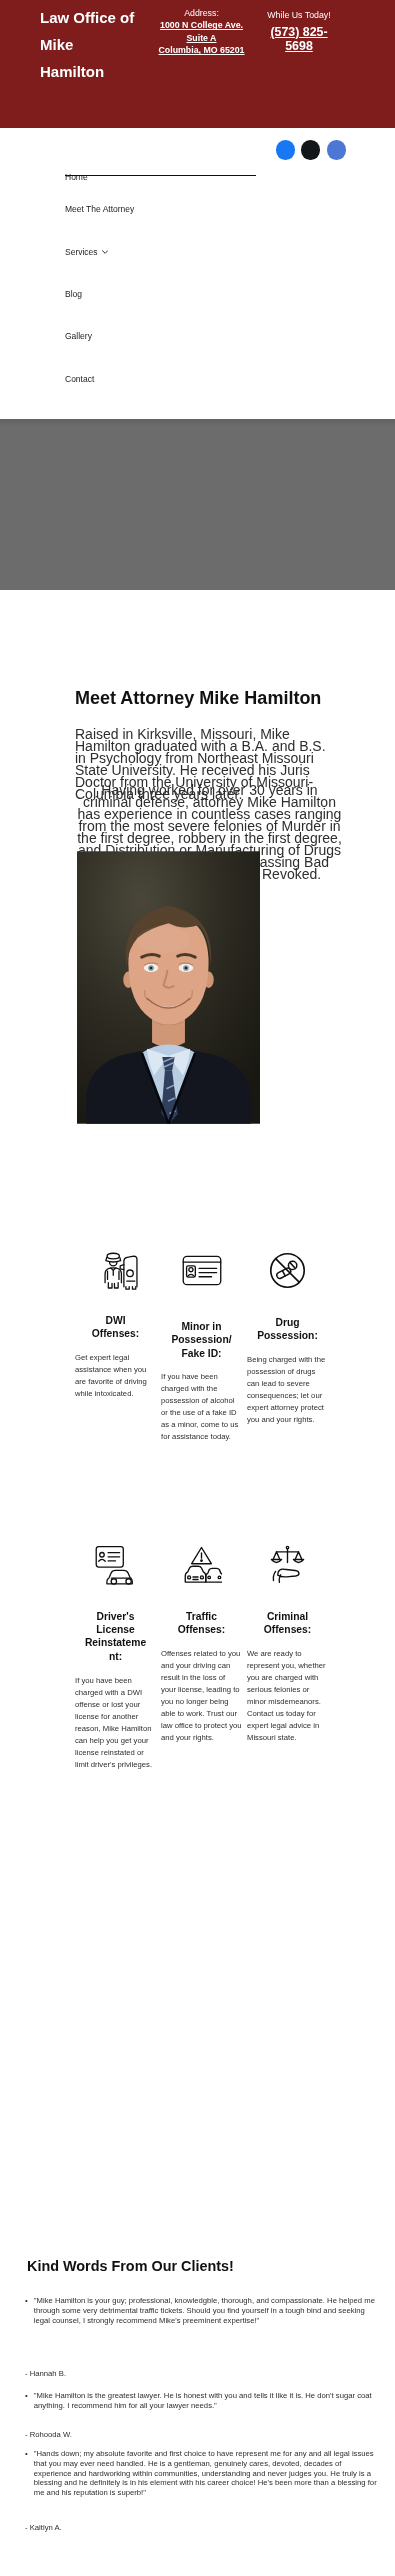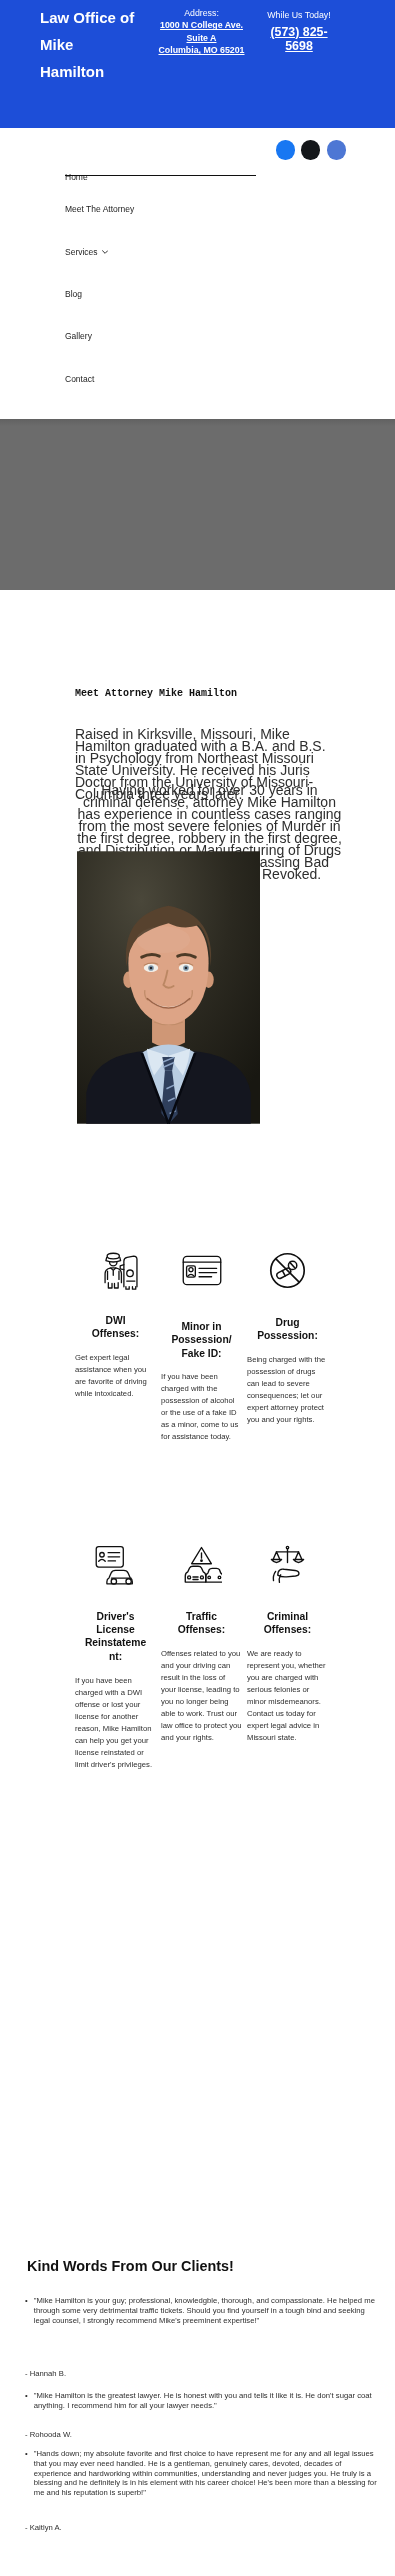--- a/index.html
+++ b/index.html
@@ -1,21 +1,21 @@
 <!DOCTYPE html>
 <html style="font-size:8.2px"><head>
 <meta charset="utf-8">
 <style>
   html,body{margin:0;padding:0;background:#fff;}
   .page{position:relative;width:396px;height:3107px;background:#ffffff;
         font-family:"Liberation Sans",sans-serif;color:#1c1c1c;overflow:hidden;}
   .abs{position:absolute;}
 
   
-  .site-header{position:absolute;left:0;top:0;width:396px;height:128px;background:#1d4ed8;}
+  .site-header{position:absolute;left:0;top:0;width:396px;height:128px;background:#7f1d1d;}
   .site-title{position:absolute;left:40px;top:4.1px;width:98px;font-size:15px;line-height:27px;
               font-weight:700;color:#ffffff;}
   .addr-block{position:absolute;left:154px;top:8.2px;width:95px;text-align:center;color:#fff;}
   .addr-label{font-size:8.8px;line-height:11.3px;}
   .addr-line{display:block;font-size:8.8px;line-height:12.4px;font-weight:700;color:#fff;
              text-decoration:underline;cursor:pointer;}
   .call-block{position:absolute;left:257px;top:10.3px;width:84px;text-align:center;color:#fff;}
   .call-label{font-size:8.8px;line-height:11.3px;}
   .phone-link{display:inline-block;margin-top:3.1px;font-size:12.4px;font-weight:700;color:#fff;
               text-decoration:underline;cursor:pointer;}
@@ -25,21 +25,21 @@
   .soc.fb{background:#1877f2;} .soc.x{background:#14171a;} .soc.li{background:#4d77d4;}
   .nav-item{position:absolute;left:65px;font-size:8.5px;color:#1d1d1d;cursor:pointer;white-space:nowrap;}
   .nav-item .chev{display:inline-block;margin-left:4.6px;vertical-align:0.5px;}
   .nav-underline{position:absolute;height:1px;background:#101010;}
 
   
   .hero{position:absolute;left:0;top:419px;width:396px;height:171px;
         background:linear-gradient(#616161,#6c6c6c 7.2px,#6c6c6c);}
 
   
-  .h1{position:absolute;left:75px;top:688px;font-size:10px;font-weight:700;color:#111;font-family:Liberation Mono, monospace;}
+  .h1{position:absolute;left:75px;top:688px;font-size:18px;font-weight:700;color:#111;}
   .para{position:absolute;left:75px;width:265px;font-size:14px;line-height:12px;color:#2e2e2e;}
   .p1{top:728px;} .p2{top:782px;}
   .portrait{position:absolute;left:77px;top:851px;width:183px;height:273px;}
 
   
   .h2-center{position:absolute;left:0;top:1179px;width:396px;text-align:center;
              font-size:14.4px;font-weight:700;color:#111;}
   .pcol{position:absolute;width:81px;text-align:center;}
   .r1{top:1249px;} .r2{top:1545px;}
   .c1{left:75px;} .c2{left:161px;} .c3{left:247px;}

